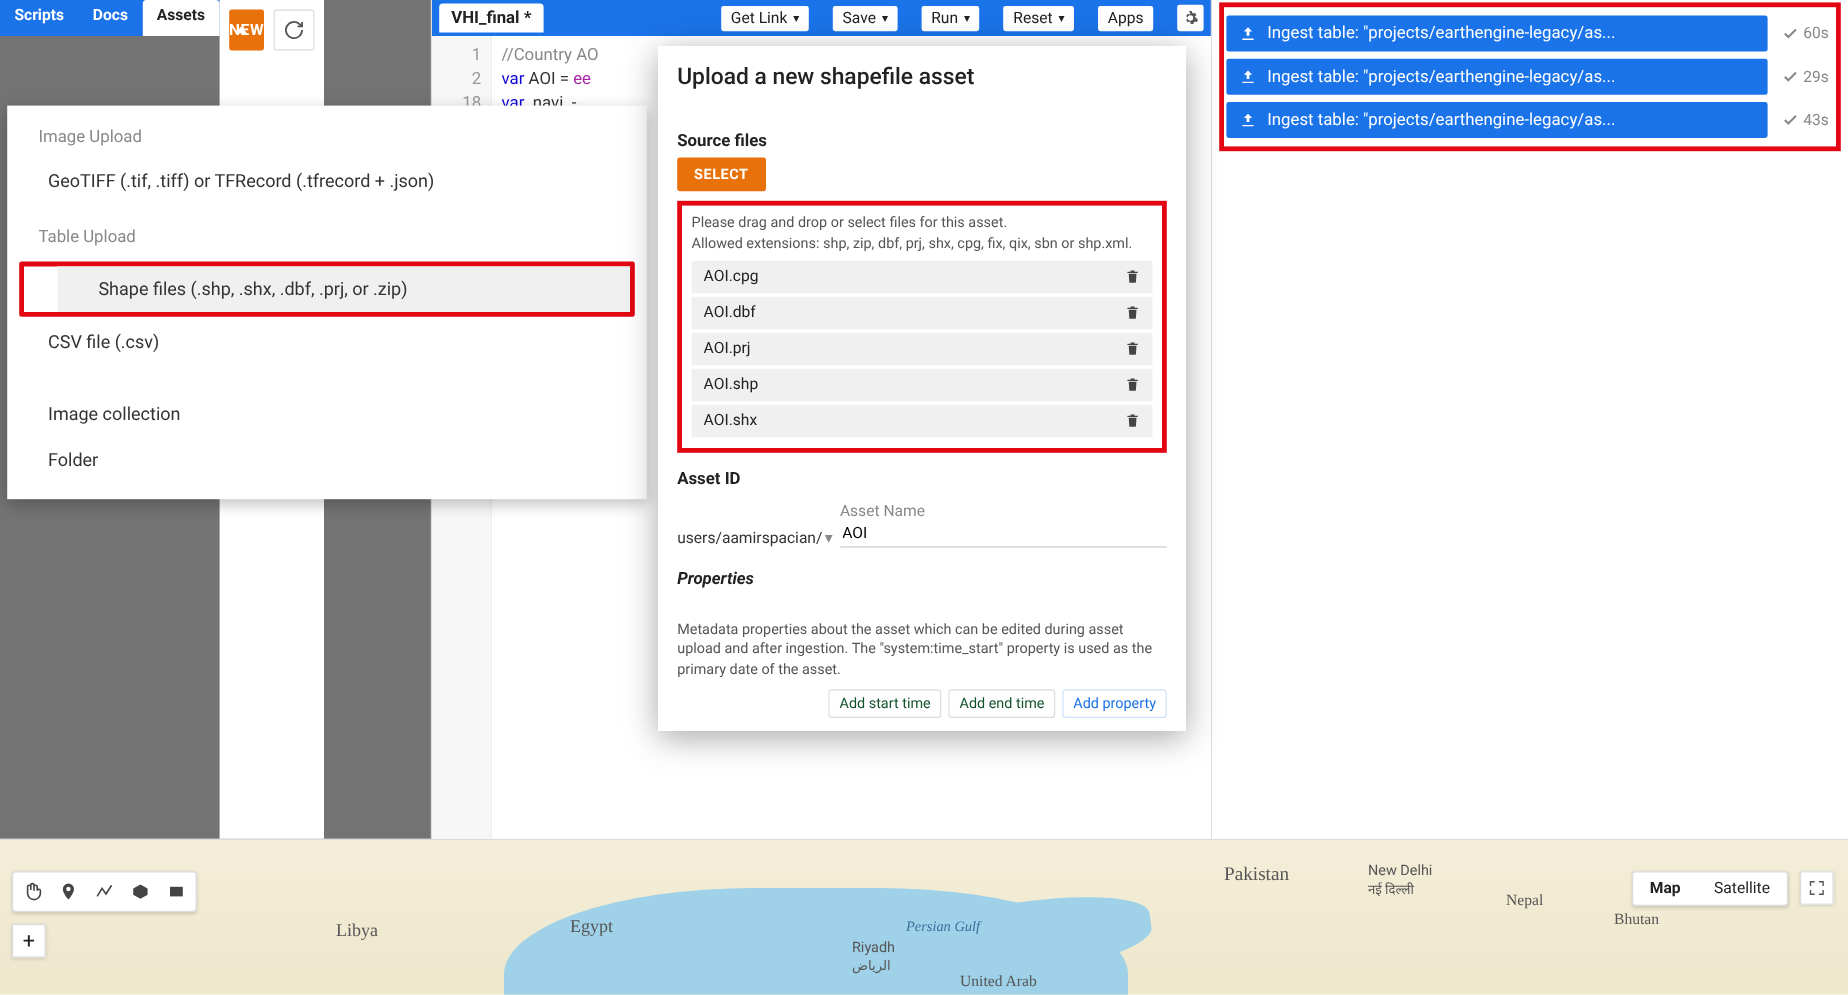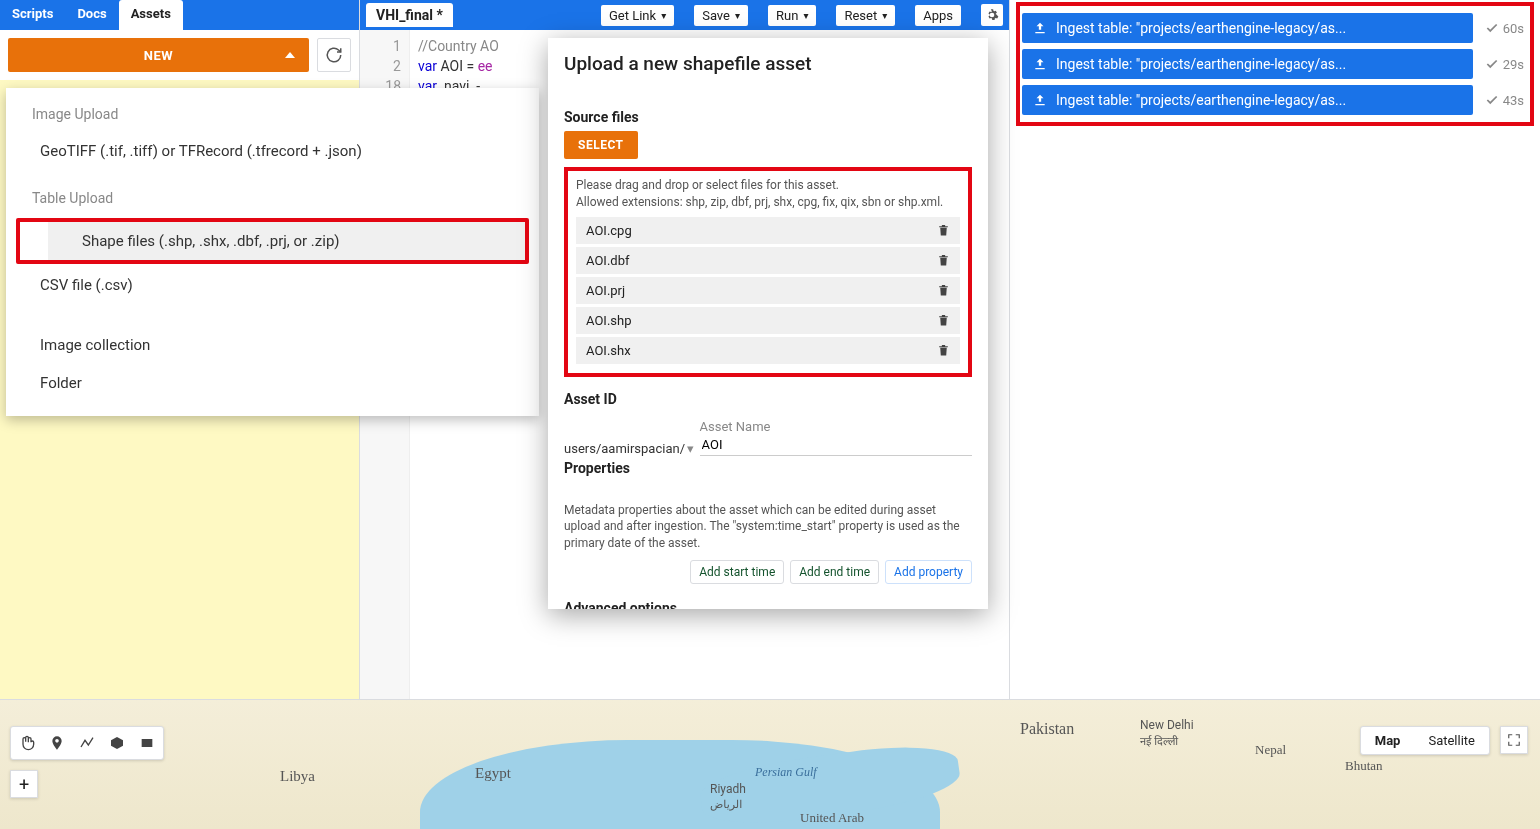--- a/index.html
+++ b/index.html
@@ -11,21 +11,21 @@
     --border:#dadce0;
     --panel-bg:#fff;
     --hover:#eee;
   }
   *{box-sizing:border-box;font-family:Roboto, Arial, sans-serif;}
   html,body{margin:0;padding:0;width:1540px;height:829px;overflow:hidden;color:var(--txt);font-size:13px;background:#fff;}
   .app{display:flex;flex-direction:column;width:100%;height:100%;}
   .main{display:flex;flex:1;position:relative;min-height:0;}
 
   
-  .left{width:360px;border-right:1px solid var(--border);display:flex;flex-direction:column;background:#fef9c3;position:relative;}
+  .left{width:360px;border-right:1px solid var(--border);display:flex;flex-direction:row;background:#737373;position:relative;}
   .tabs{display:flex;background:var(--gee-blue);height:30px;}
   .tab{color:#fff;font-weight:700;padding:6px 12px;font-size:13px;cursor:pointer;}
   .tab.active{background:#fff;color:var(--txt);border-radius:3px 3px 0 0;}
   .new-row{display:flex;padding:8px;gap:8px;background:#fff;}
   .new-btn{flex:1;background:var(--gee-orange);color:#fff;font-weight:700;height:34px;display:flex;align-items:center;justify-content:center;position:relative;border-radius:2px;cursor:pointer;letter-spacing:0.5px;}
   .new-btn .caret{position:absolute;right:14px;width:0;height:0;border-left:5px solid transparent;border-right:5px solid transparent;border-bottom:6px solid #fff;}
   .refresh-btn{width:34px;height:34px;border:1px solid var(--border);display:flex;align-items:center;justify-content:center;border-radius:2px;cursor:pointer;color:#555;}
   .dropdown{position:absolute;top:88px;left:6px;right:-180px;background:#fff;box-shadow:0 4px 12px rgba(0,0,0,0.25);padding:14px 0;z-index:5;}
   .dd-header{padding:4px 26px 10px;color:#888;font-size:14px;}
   .dd-item{padding:10px 34px;font-size:15px;color:#333;cursor:pointer;}
@@ -303,21 +303,21 @@
         <div class="asset-row">
           <span class="asset-prefix">
             <span>users/aamirspacian/</span><span class="dd">▾</span>
           </span>
           <div class="field-group" style="flex:1">
             <span class="field-label">Asset Name</span>
             <input class="txtin" value="AOI" style="">
           </div>
         </div>
 
-        <div class="sec-title" style="margin-top:4px;">Properties</div>
+        <div class="sec-title" style="margin-top:18px;font-style:italic;">Properties</div>
         <div class="meta-desc">Metadata properties about the asset which can be edited during asset upload and after ingestion. The "system:time_start" property is used as the primary date of the asset.</div>
         <div class="prop-btns">
           <div class="pbtn">Add start time</div>
           <div class="pbtn">Add end time</div>
           <div class="pbtn link">Add property</div>
         </div>
 
         <div class="sec-title" style="margin-top:16px;">Advanced options</div>
         <div class="field-group" style="margin-top:4px;">
           <span class="field-label">Character encoding</span>

